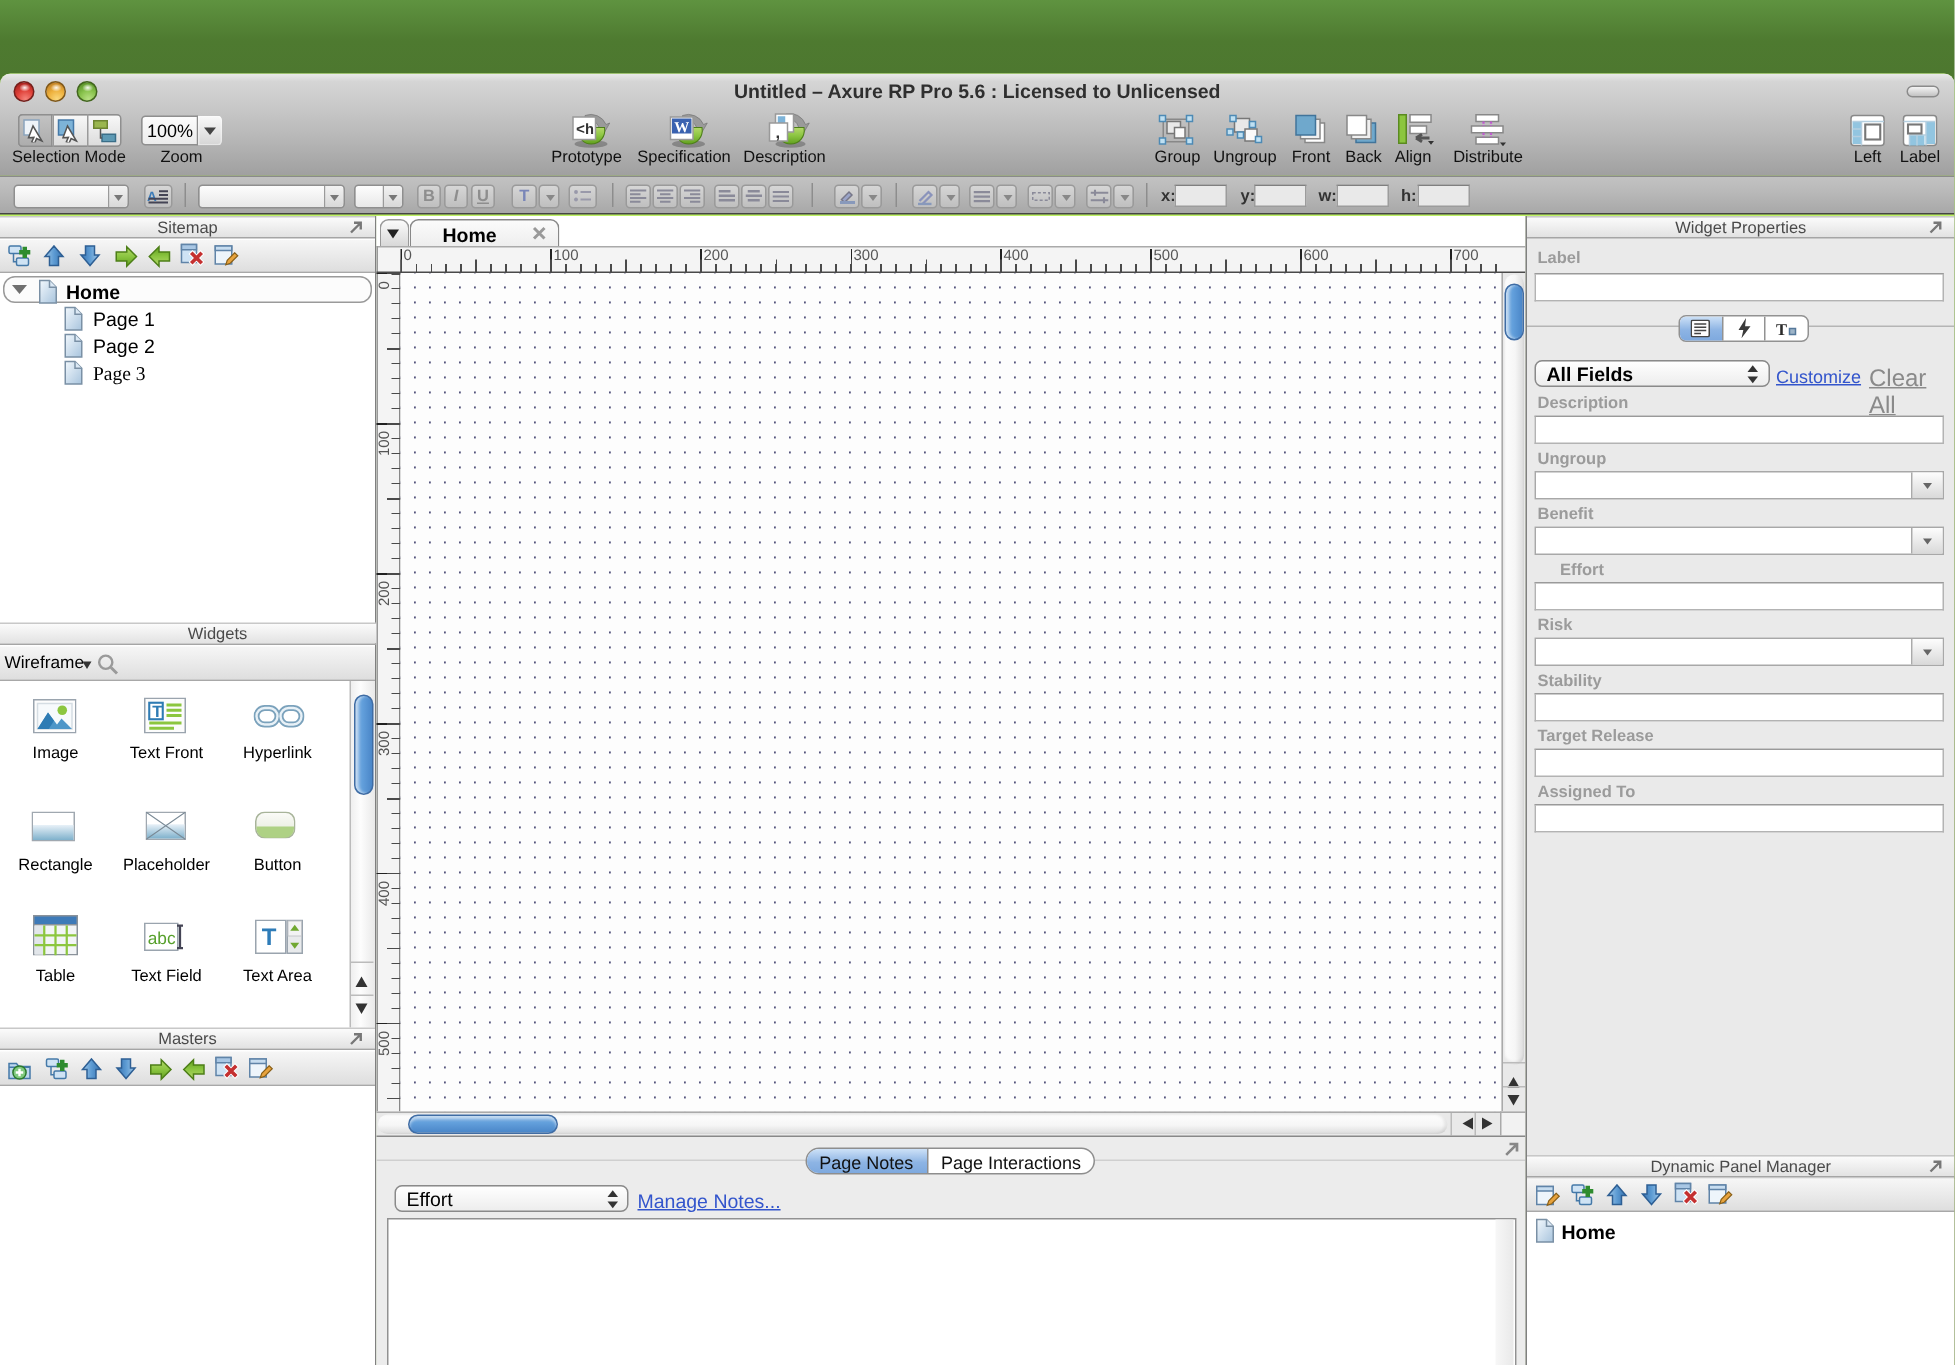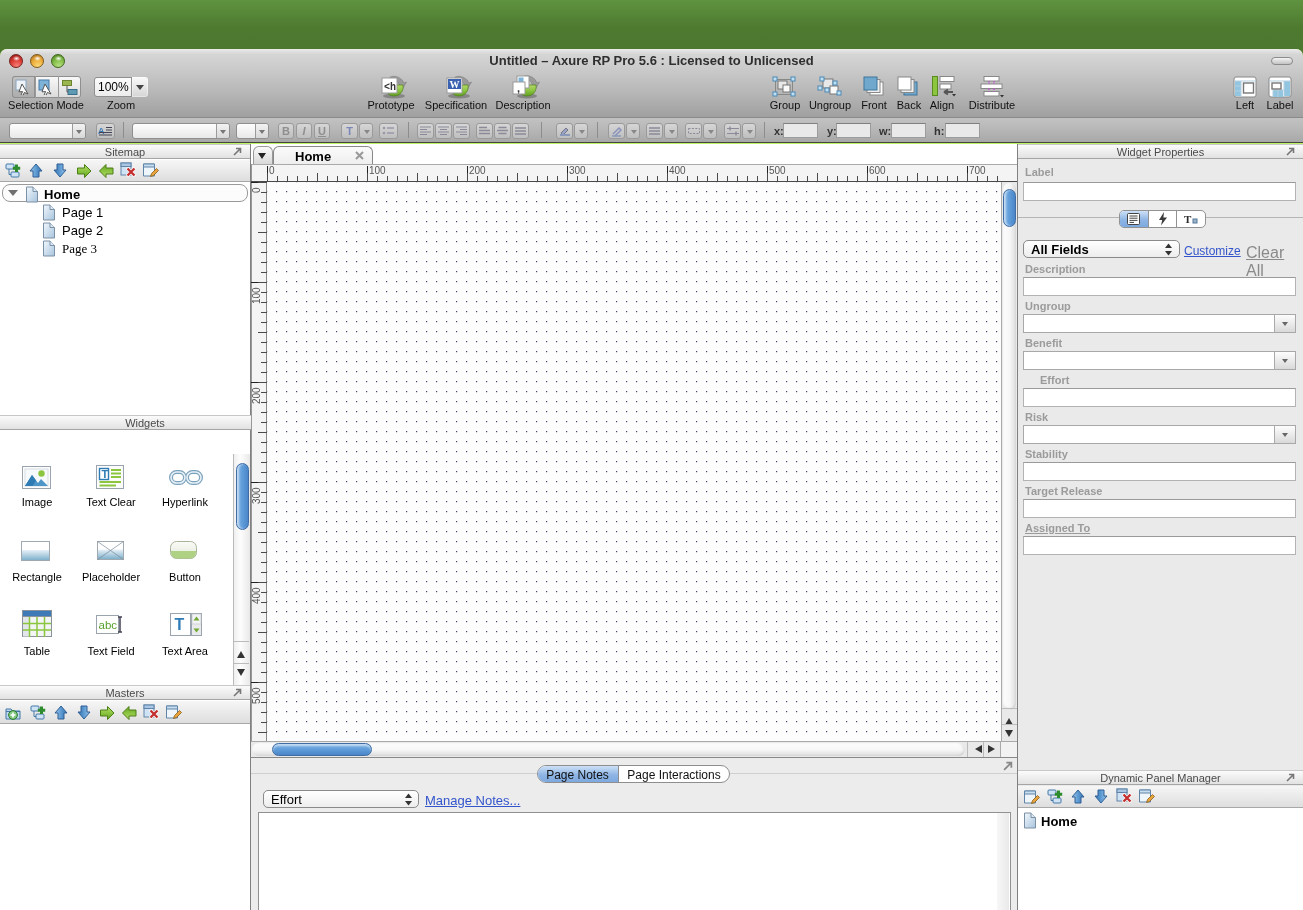--- a/index.html
+++ b/index.html
@@ -391,31 +391,39 @@
     <svg class="abs" style="left:42px;top:96px" width="14" height="17">
         <use href="#pageic"></use>
       </svg>
     <div class="abs" style="left:62px;top:97px;font-size:13px;color:#000;font-family:Liberation Serif, serif;">Page 3</div>
 
     <div class="abs phdr" style="left:0;top:271px;width:290px;">Widgets
       <svg class="pop" viewBox="0 0 9 9">
           <path d="M1 8 L7 2 M3 1.5 H7.5 V6" stroke="#777" stroke-width="1.6" fill="none"></path>
         </svg>
     </div>
+    <div class="abs ptools" style="left:0;top:287px;width:250px;height:23px;">
+      <div class="abs" style="left:3px;top:5px;font-size:11.5px;color:#000;">Wireframe</div>
+      <div class="abs" style="left:55px;top:10px;border:3.5px solid transparent;border-top:5px solid #333;"></div>
+      <svg class="abs" style="left:64px;top:4px" width="16" height="16">
+          <circle cx="6.5" cy="6.5" r="4.4" fill="none" stroke="#9a9a9a" stroke-width="1.6"></circle>
+          <path d="M10 10 L14 14" stroke="#9a9a9a" stroke-width="2"></path>
+        </svg>
+    </div>
     <div class="abs" style="left:0;top:310px;width:233px;height:231px;background:#fff;"></div>
 
     <div class="abs" style="left:233px;top:310px;width:17px;height:231px;background:linear-gradient(90deg,#efefef,#fdfdfd 40%,#e9e9e9);border-left:1px solid #bbb;"></div>
     <div class="abs" style="left:235.5px;top:319px;width:13px;height:67px;border-radius:6.5px;background:linear-gradient(90deg,#8cb8e4,#63a0dc 40%,#4a86c8);border:1.5px solid #3f6ca4;box-shadow:inset 2px 0 2px rgba(255,255,255,.5);"></div>
     <div class="abs" style="left:234px;top:497px;width:15px;height:1px;background:#bbb;"></div>
     <div class="abs" style="left:237px;top:503px;width:0;height:0;border:4.5px solid transparent;border-bottom:7px solid #333;"></div>
     <div class="abs" style="left:234px;top:519px;width:15px;height:1px;background:#bbb;"></div>
     <div class="abs" style="left:237px;top:525px;width:0;height:0;border:4.5px solid transparent;border-top:7px solid #333;"></div>
 
     <div class="wlab abs" style="left:0px;top:352px;">Image</div>
-    <div class="wlab abs" style="left:74px;top:352px;">Text Clear</div>
+    <div class="wlab abs" style="left:74px;top:352px;">Text Front</div>
     <div class="wlab abs" style="left:148px;top:352px;">Hyperlink</div>
     <div class="wlab abs" style="left:0px;top:427px;">Rectangle</div>
     <div class="wlab abs" style="left:74px;top:427px;">Placeholder</div>
     <div class="wlab abs" style="left:148px;top:427px;">Button</div>
     <div class="wlab abs" style="left:0px;top:501px;">Table</div>
     <div class="wlab abs" style="left:74px;top:501px;">Text Field</div>
     <div class="wlab abs" style="left:148px;top:501px;">Text Area</div>
     <svg class="abs" style="left:22px;top:322px" width="29" height="23">
       <rect x="0.5" y="0.5" width="28" height="22" fill="#fdfdfd" stroke="#9aa4ae"></rect>
       <rect x="3" y="3" width="23" height="17" fill="#f7fafc" stroke="#d5dde3"></rect>
@@ -647,21 +655,21 @@
     <div class="gl" style="left:22px;top:230px;text-align:right;">Effort</div>
     <div class="ginput" style="left:5px;top:244px;width:273px;"></div>
     <div class="gl" style="left:7px;top:267px;">Risk</div>
     <div class="gcombo" style="left:5px;top:281px;width:273px;">
         <span class="db"></span>
       </div>
     <div class="gl" style="left:7px;top:304px;">Stability</div>
     <div class="ginput" style="left:5px;top:318px;width:273px;"></div>
     <div class="gl" style="left:7px;top:341px;">Target Release</div>
     <div class="ginput" style="left:5px;top:355px;width:273px;"></div>
-    <div class="gl" style="left:7px;top:378px;text-decoration:underline;">Assigned To</div>
+    <div class="gl" style="left:7px;top:378px;">Assigned To</div>
     <div class="ginput" style="left:5px;top:392px;width:273px;"></div>
 
     <div class="abs phdr" style="left:0;top:626px;width:285px;">Dynamic Panel Manager
       <svg class="pop" viewBox="0 0 9 9">
           <path d="M1 8 L7 2 M3 1.5 H7.5 V6" stroke="#777" stroke-width="1.6" fill="none"></path>
         </svg>
     </div>
     <div class="abs ptools" style="left:0;top:642px;width:285px;height:22px;">
       <svg class="abs" style="left:5px;top:3px" width="18" height="16">
           <use href="#editpage"></use>

